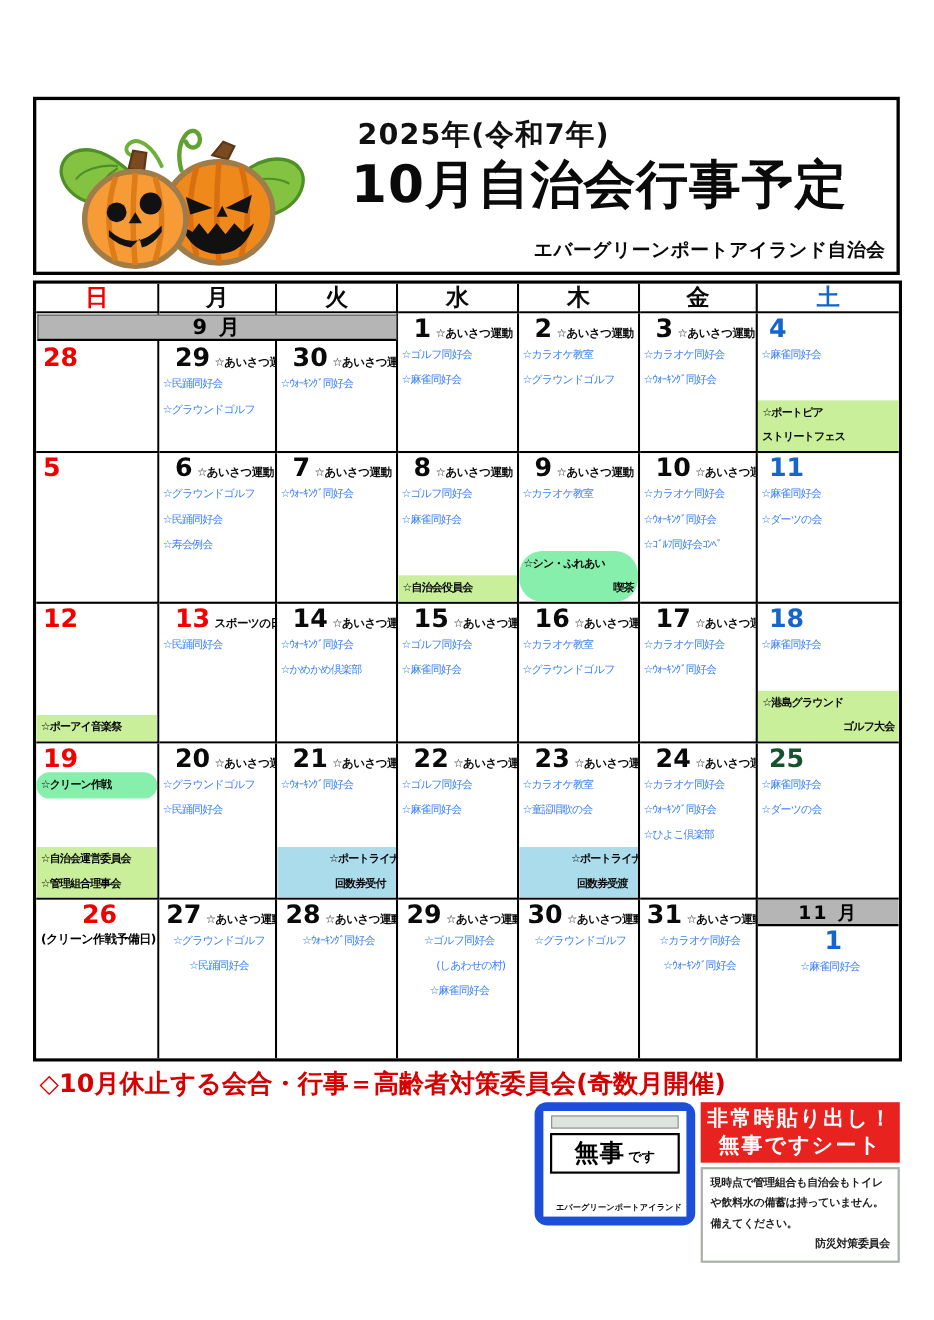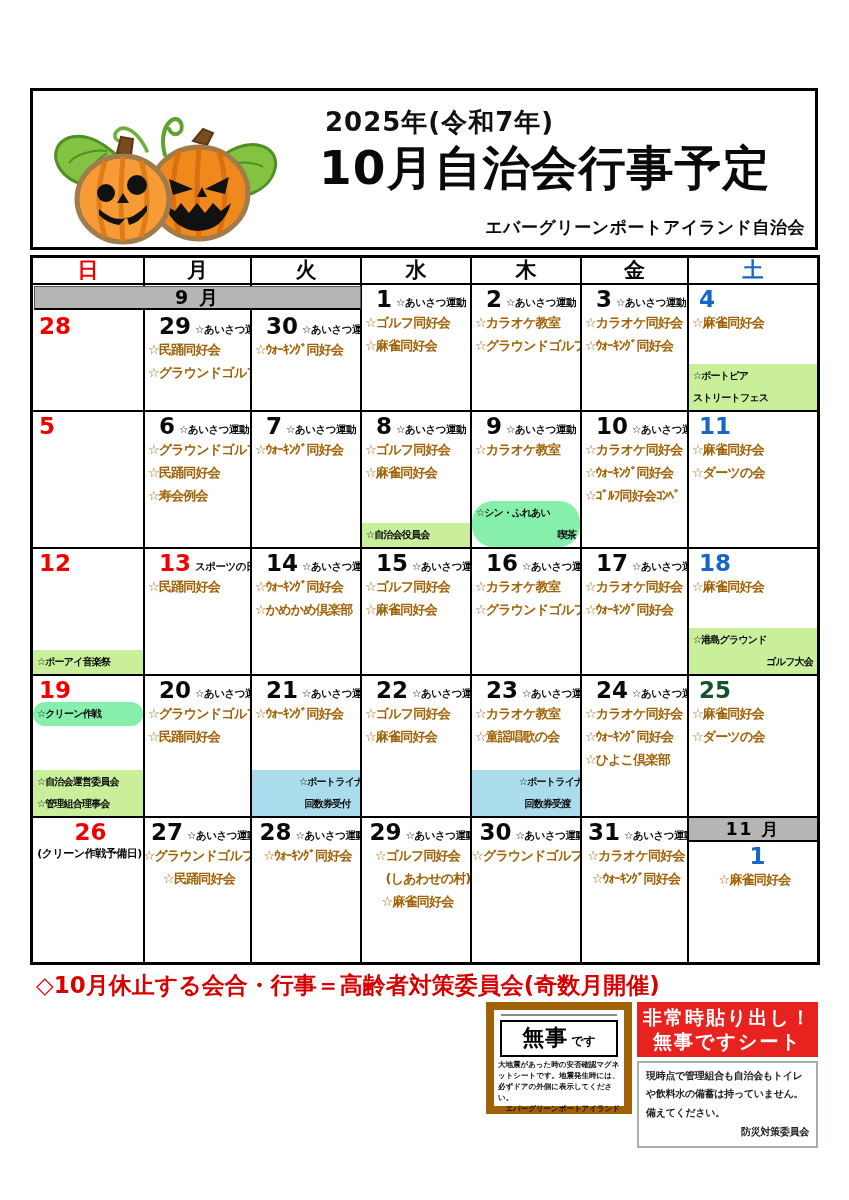--- a/index.html
+++ b/index.html
@@ -49,22 +49,22 @@
   .last-col{border-right:none !important;}
   .last-row{border-bottom:none !important;align-items:center;}
   .under-bar{padding-top:27px;}
   .date-row{display:flex;align-items:flex-start;padding:2px 1px 0 0;gap:4px;white-space:nowrap;}
   .date-num{font-size:23px;font-weight:bold;line-height:1.05;}
   .ind-sun{margin-left:6px;}
   .ind-mid{margin-left:14px;}
   .ind-sat{margin-left:10px;}
   .date-note{font-size:10.5px;font-weight:bold;margin-top:9px;letter-spacing:-0.5px;color:#0a0a0a;}
   .sub-note{font-size:11px;font-weight:bold;padding-left:3px;margin-top:2px;letter-spacing:-0.5px;}
-  .ev{font-size:13px;font-weight:bold;line-height:23px;padding-left:3px;
-      letter-spacing:-0.8px;white-space:nowrap;color:#a16207;}
+  .ev{font-size:10px;font-weight:normal;line-height:23px;padding-left:3px;
+      letter-spacing:-0.8px;white-space:nowrap;color:#3b82f6;}
   .ev.paren{padding-left:24px;}
   .hl{width:100%;box-sizing:border-box;padding:1px 0;}
   .hl .hl-line{font-size:10px;font-weight:bold;line-height:22px;padding:0 4px;
       letter-spacing:-0.8px;white-space:nowrap;color:#0a0a0a;}
   .hl-green{background:#c9ef9b;}
   .hl-yellow{background:#86efac;border-radius:21px;}
   .hl-blue{background:#aadcec;}
   .hl-bottom{margin-top:auto;}
   .al-left{text-align:left;}
   .al-right{text-align:right;}
@@ -79,21 +79,21 @@
     width:100%;height:24px;background:#b5b5b5;border-bottom:2px solid #000;
     box-sizing:border-box;display:flex;align-items:center;justify-content:center;
     font-size:17px;font-weight:bold;letter-spacing:2px;flex:0 0 auto;
   }
   
   .notice{
     position:absolute;left:36px;top:970px;font-size:23px;font-weight:bold;
     color:#d60000;letter-spacing:0;white-space:nowrap;
   }
   .em-panel{position:absolute;left:486px;top:1002px;width:332px;height:112px;display:flex;gap:5px;}
-  .musa-box{width:146px;background:#a16207;box-sizing:border-box;padding:8px 8px;flex:0 0 auto;}
+  .musa-box{width:146px;background:#1d4ed8;box-sizing:border-box;padding:8px 8px;flex:0 0 auto;border-radius:11px;}
   .musa-card{background:#fff;height:100%;box-sizing:border-box;padding:3px 4px;
       display:flex;flex-direction:column;}
   .gray-bar{height:10px;background:#dde3dd;border:1px solid #8a8a8a;margin:1px 3px 4px;}
   .buji-box{border:2px solid #000;margin:0 2px;text-align:center;padding:1px 0 2px;}
   .buji-large{font-size:22px;font-weight:bold;letter-spacing:1px;}
   .buji-small{font-size:12px;font-weight:bold;margin-left:3px;}
   .musa-desc{font-size:7.5px;font-weight:bold;line-height:1.45;margin-top:3px;color:#111;}
   .musa-sign{font-size:7.5px;font-weight:bold;text-align:right;margin-top:auto;color:#111;}
   .em-right{flex:1;display:flex;flex-direction:column;gap:4px;}
   .em-title{
@@ -449,21 +449,20 @@
 
 <div class="notice">◇10月休止する会合・行事＝高齢者対策委員会(奇数月開催)</div>
 
 <div class="em-panel">
   <div class="musa-box">
     <div class="musa-card">
       <div class="gray-bar"></div>
       <div class="buji-box">
         <span class="buji-large">無事</span><span class="buji-small">です</span>
       </div>
-      <div class="musa-desc">大地震があった時の安否確認マグネットシートです。地震発生時には、必ずドアの外側に表示してください。</div>
       <div class="musa-sign">エバーグリーンポートアイランド</div>
     </div>
   </div>
   <div class="em-right">
     <div class="em-title">
       <div>非常時貼り出し！</div>
       <div>無事ですシート</div>
     </div>
     <div class="em-info">
       <div>現時点で管理組合も自治会もトイレや飲料水の備蓄は持っていません。備えてください。</div>

